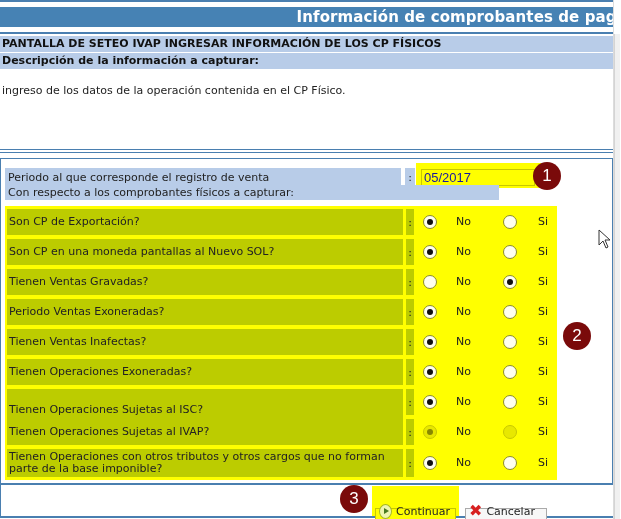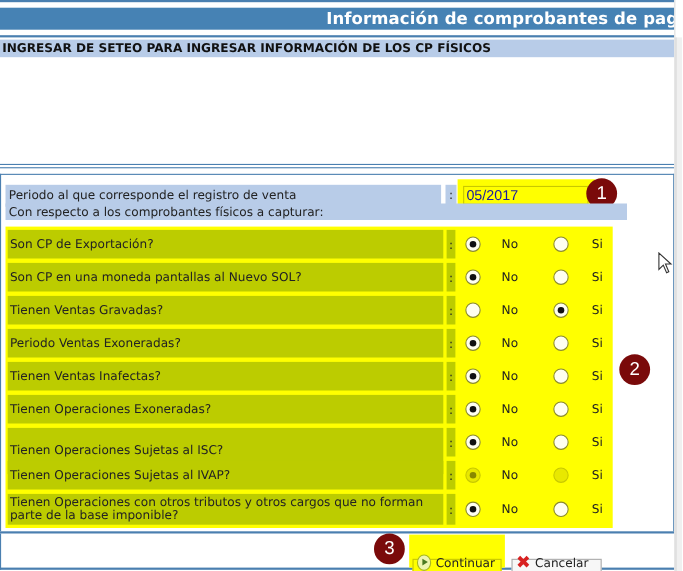--- a/index.html
+++ b/index.html
@@ -46,21 +46,21 @@
       line-height: 20px; text-align: center;
     }
     .period-hl { position: absolute; left: 411px; top: -5px; width: 125px; height: 25px; background: #ffff00; }
     .period-input {
       position: absolute; left: 416px; top: 1px; width: 114px; height: 17px; background: #ffff00;
       border: 1px solid #c8c800; font-family: "Liberation Sans", sans-serif; font-size: 13px; color: #1a1aa0;
       padding-left: 2px; line-height: 15px;
     }
 
     .cr-row {
-      position: absolute; left: 5px; top: 185px; width: 565px; height: 15px; background: #b8cce8;
+      position: absolute; left: 5px; top: 185px; width: 494px; height: 15px; background: #b8cce8;
       line-height: 15px; padding-left: 3px; color: #222; white-space: nowrap;
     }
 
     .q-hl { position: absolute; left: 5px; top: 206px; width: 552px; height: 274px; background: #ffff00; }
 
     .q-row { position: absolute; left: 5px; height: 26px; }
     .q-label {
       position: absolute; left: 2px; top: 0; width: 396px; height: 26px; background: #bccc00;
       padding-left: 2px; color: #222; display: flex; align-items: center; line-height: 12px; font-size: 11px;
     }
@@ -114,24 +114,26 @@
 </head>
 <body>
 
 <div class="page">
   <div class="top-rule"></div>
   <div class="title-bar">
     <span>Información de comprobantes de pago</span>
   </div>
   <div class="rule2"></div>
 
-  <div class="hdr-row hdr1">INGRESAR DE SETEO PARA INGRESAR INFORMACIÓN DE LOS CP FÍSICOS</div>
+  <div class="hdr-row hdr1">PANTALLA DE SETEO IVAP INGRESAR INFORMACIÓN DE LOS CP FÍSICOS</div>
+  <div class="hdr-row hdr2">Descripción de la información a capturar:</div>
 
   <div class="desc">
     <div>
+      <div>ingreso de los datos de la operación contenida en el CP Físico.</div>
     </div>
   </div>
 
   <div class="rule3"></div>
   <div class="rule4"></div>
 
   <div class="form-box"></div>
 
   <div class="period-row">
     <div class="period-label">Periodo al que corresponde el registro de venta</div>

